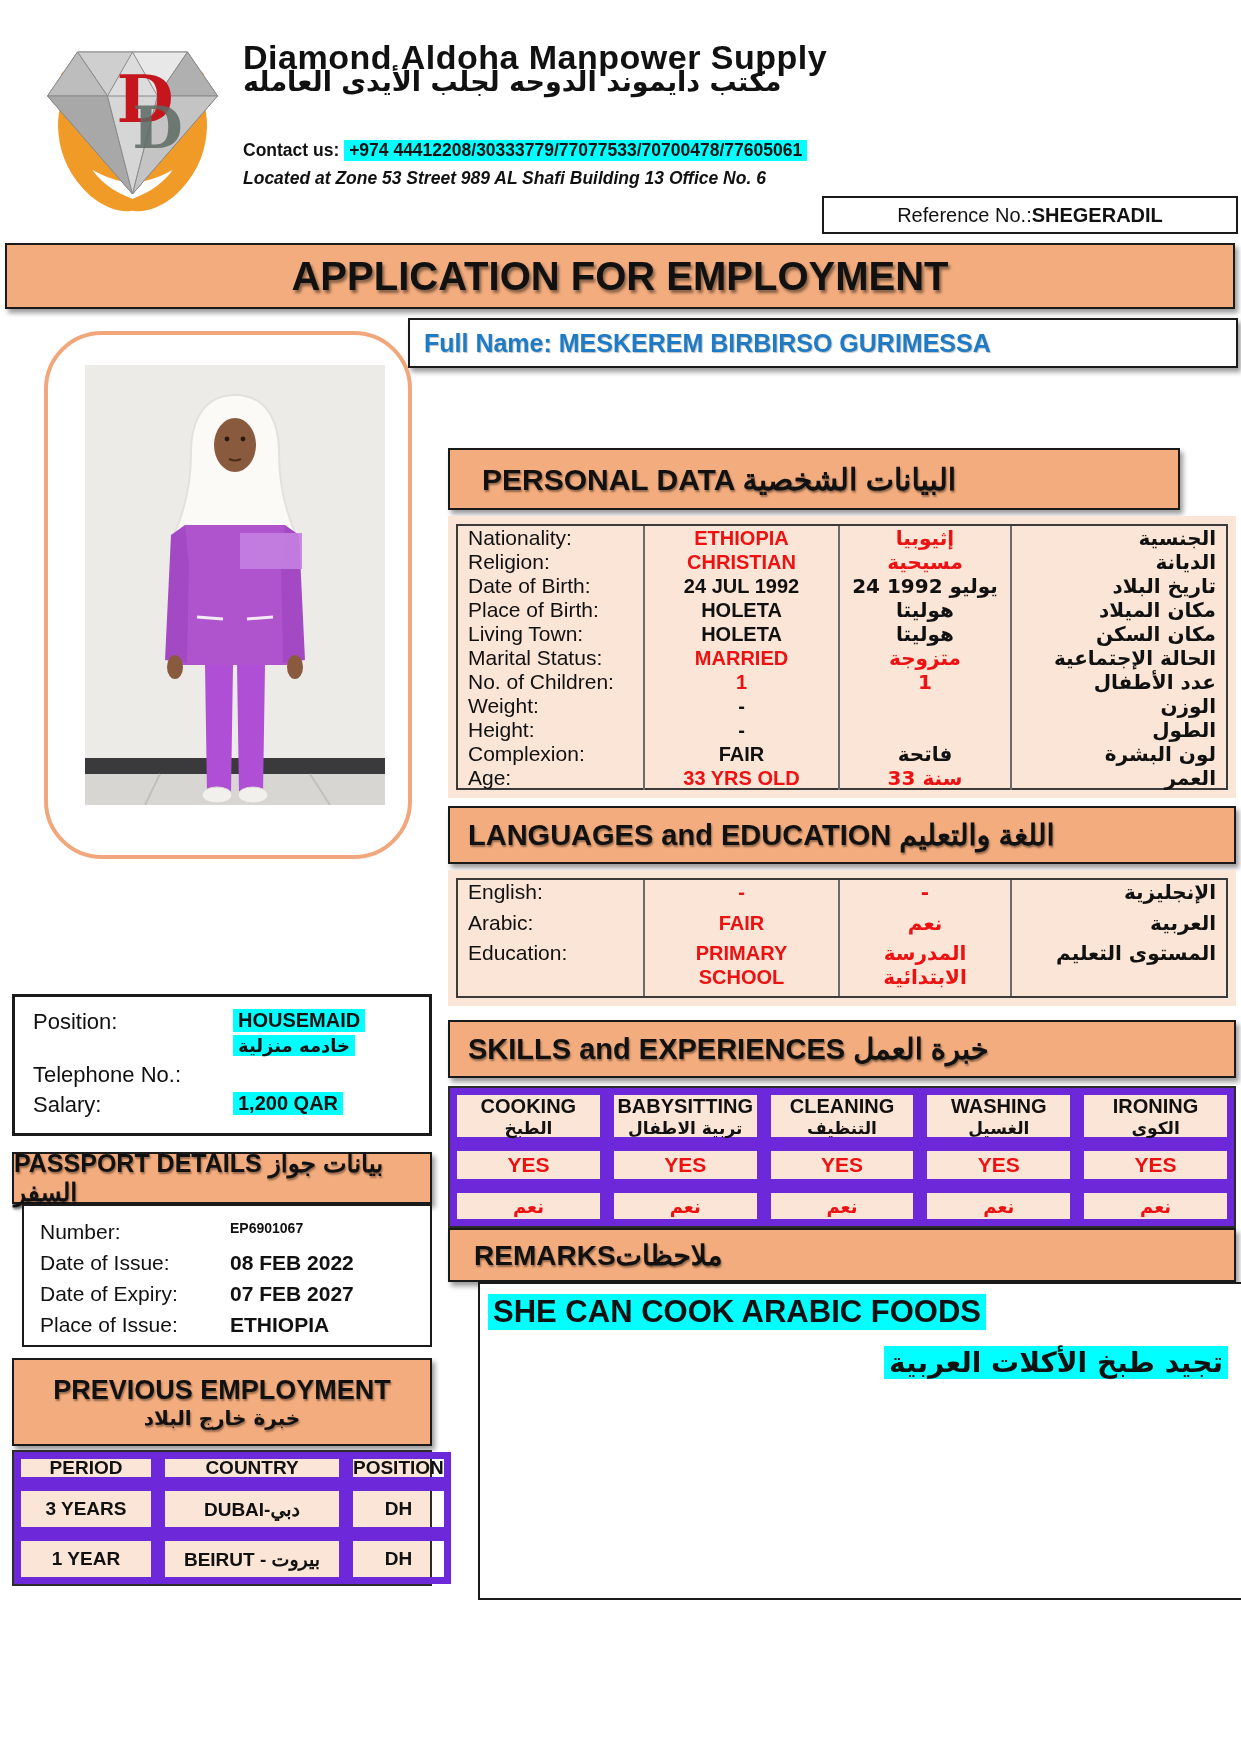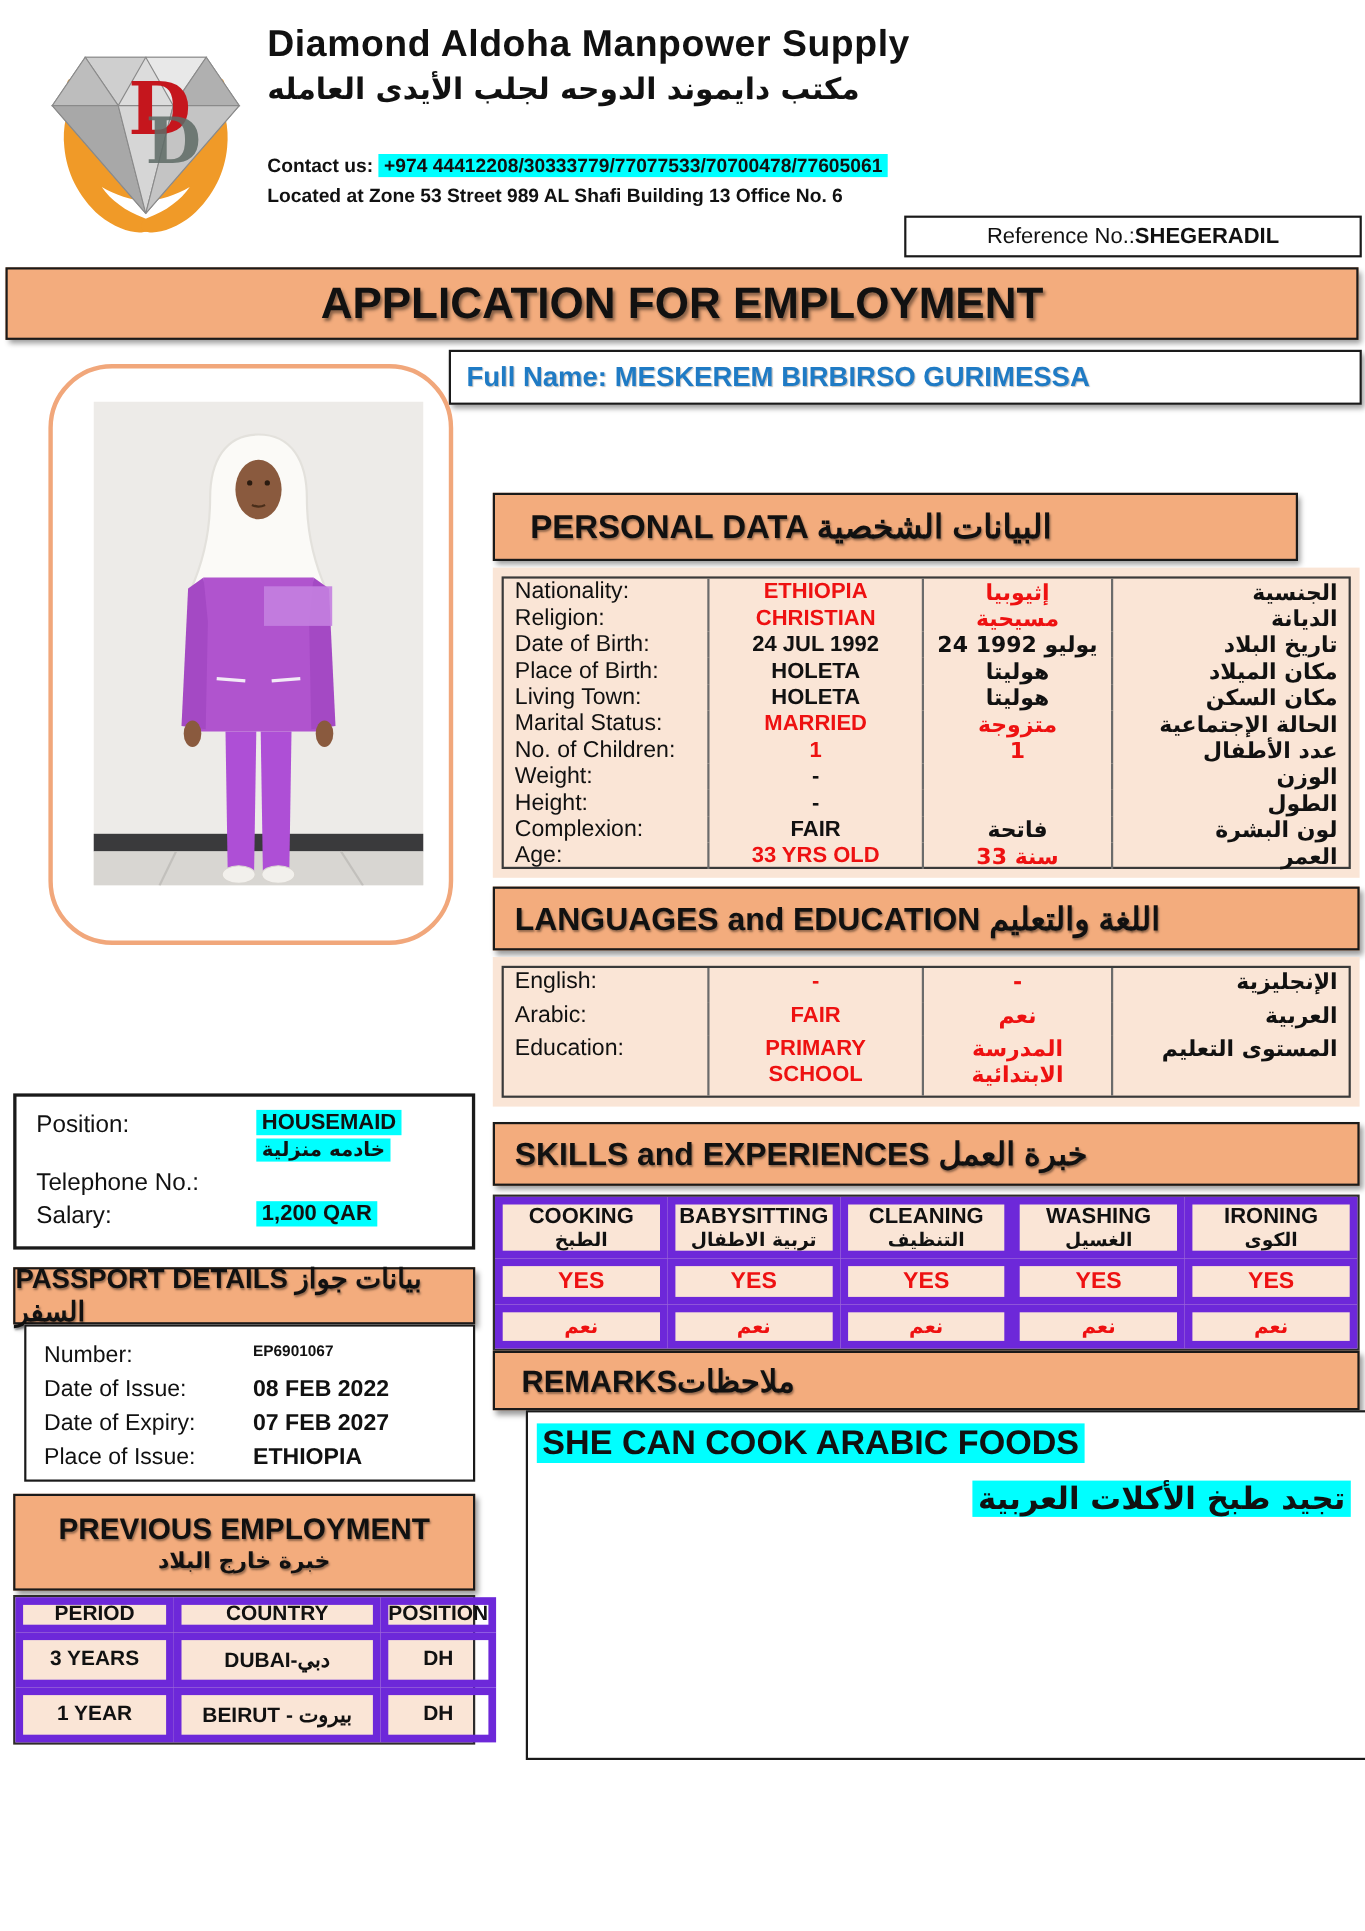--- a/index.html
+++ b/index.html
@@ -98,27 +98,27 @@
         <polygon points="155,14 185,58 125,58" fill="#B0B0B0"></polygon>
         <polygon points="15,58 75,58 100,156" fill="#A8A8A8"></polygon>
         <polygon points="75,58 125,58 100,156" fill="#D6D6D6"></polygon>
         <polygon points="125,58 185,58 100,156" fill="#C4C4C4"></polygon>
       </g>
       <text x="84" y="84" font-family="'DejaVu Serif',serif" font-size="66" font-weight="bold" fill="#C5161D">D</text>
       <text x="100" y="110" font-family="'DejaVu Serif',serif" font-size="58" font-weight="bold" fill="#5E6B66" opacity="0.85">D</text>
     </svg>
   </div>
 
-  <div class="abs company-name" style="left:243px;top:21px;">Diamond Aldoha Manpower Supply</div>
+  <div class="abs company-name" style="left:243px;top:38px;">Diamond Aldoha Manpower Supply</div>
   <div class="abs company-name-ar ar" style="left:243px;top:66px;text-align:right;">مكتب دايموند الدوحه لجلب الأيدى العامله</div>
   <div class="abs contact-line" style="left:243px;top:140px;">
     <span>Contact us:</span>
     <span class="hl">+974 44412208/30333779/77077533/70700478/77605061</span>
   </div>
-  <div class="abs address-line" style="left:243px;top:168px;">Located at Zone 53 Street 989 AL Shafi Building 13 Office No. 6</div>
+  <div class="abs address-line" style="left:243px;top:168px;font-style:italic;">Located at Zone 53 Street 989 AL Shafi Building 13 Office No. 6</div>
 
   <div class="abs white-box ref-box" style="left:822px;top:196px;width:416px;height:38px;">
     <span>Reference No.:</span>
       <span class="bold">SHEGERADIL</span>
   </div>
 
   <div class="abs title-bar shadow" style="left:5px;top:243px;width:1230px;height:66px;">APPLICATION FOR EMPLOYMENT</div>
 
   <div class="abs white-box fullname shadow" style="left:408px;top:318px;width:830px;height:50px;">
     <span>Full Name:</span>&nbsp;<span>MESKEREM BIRBIRSO GURIMESSA</span>

